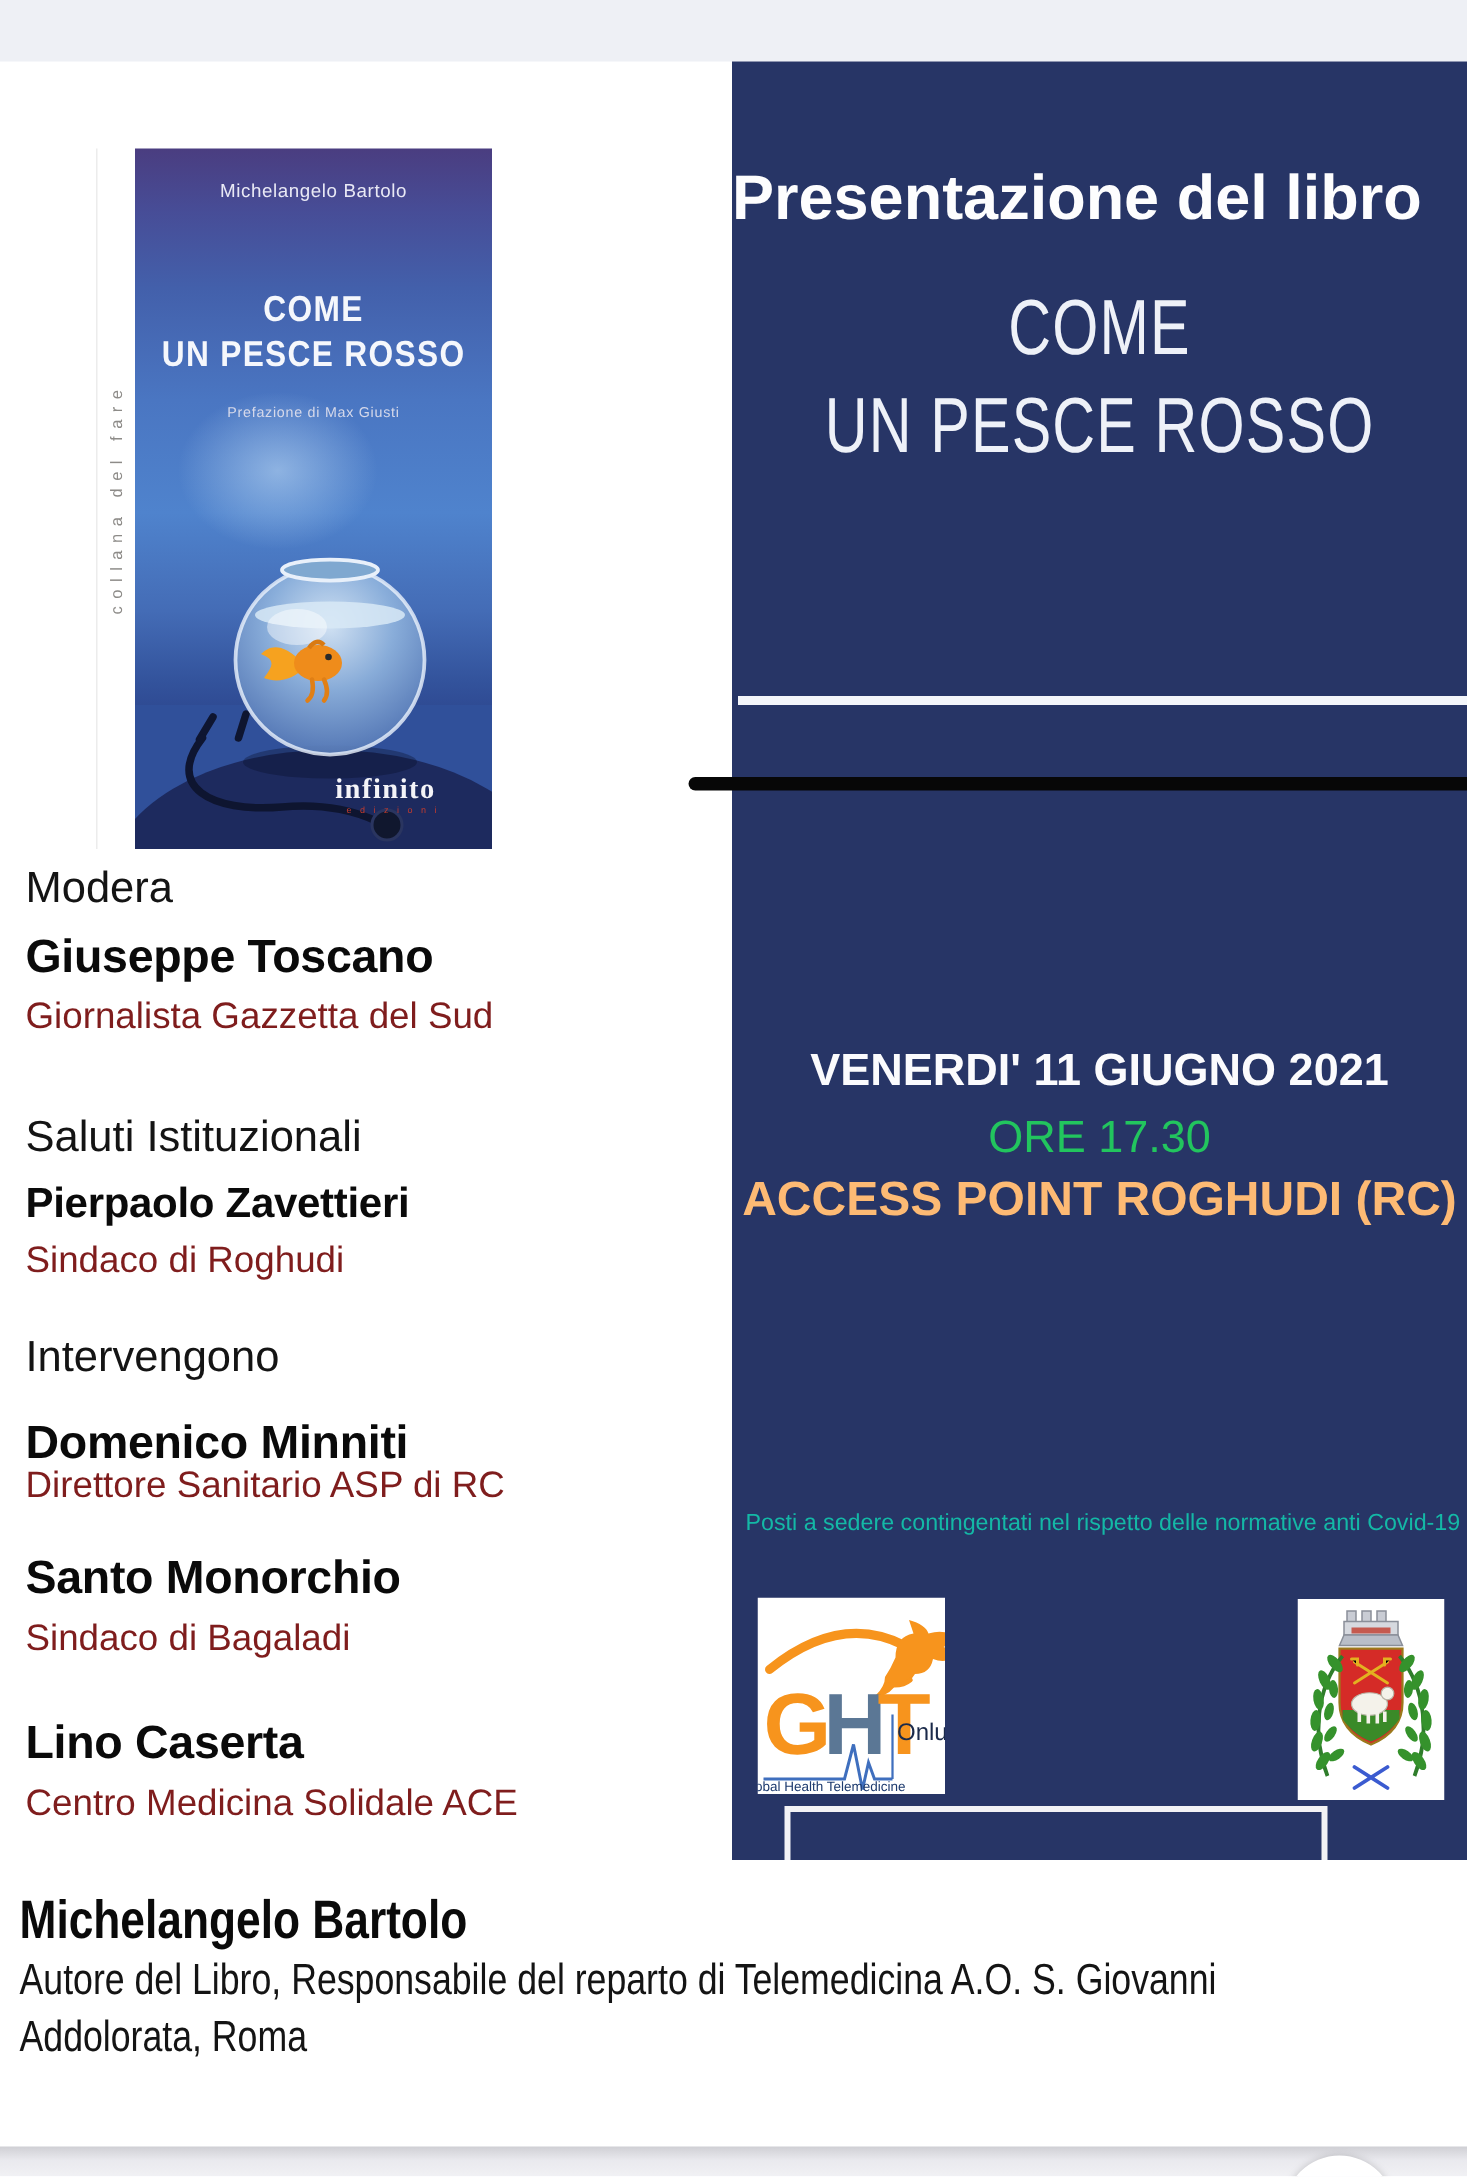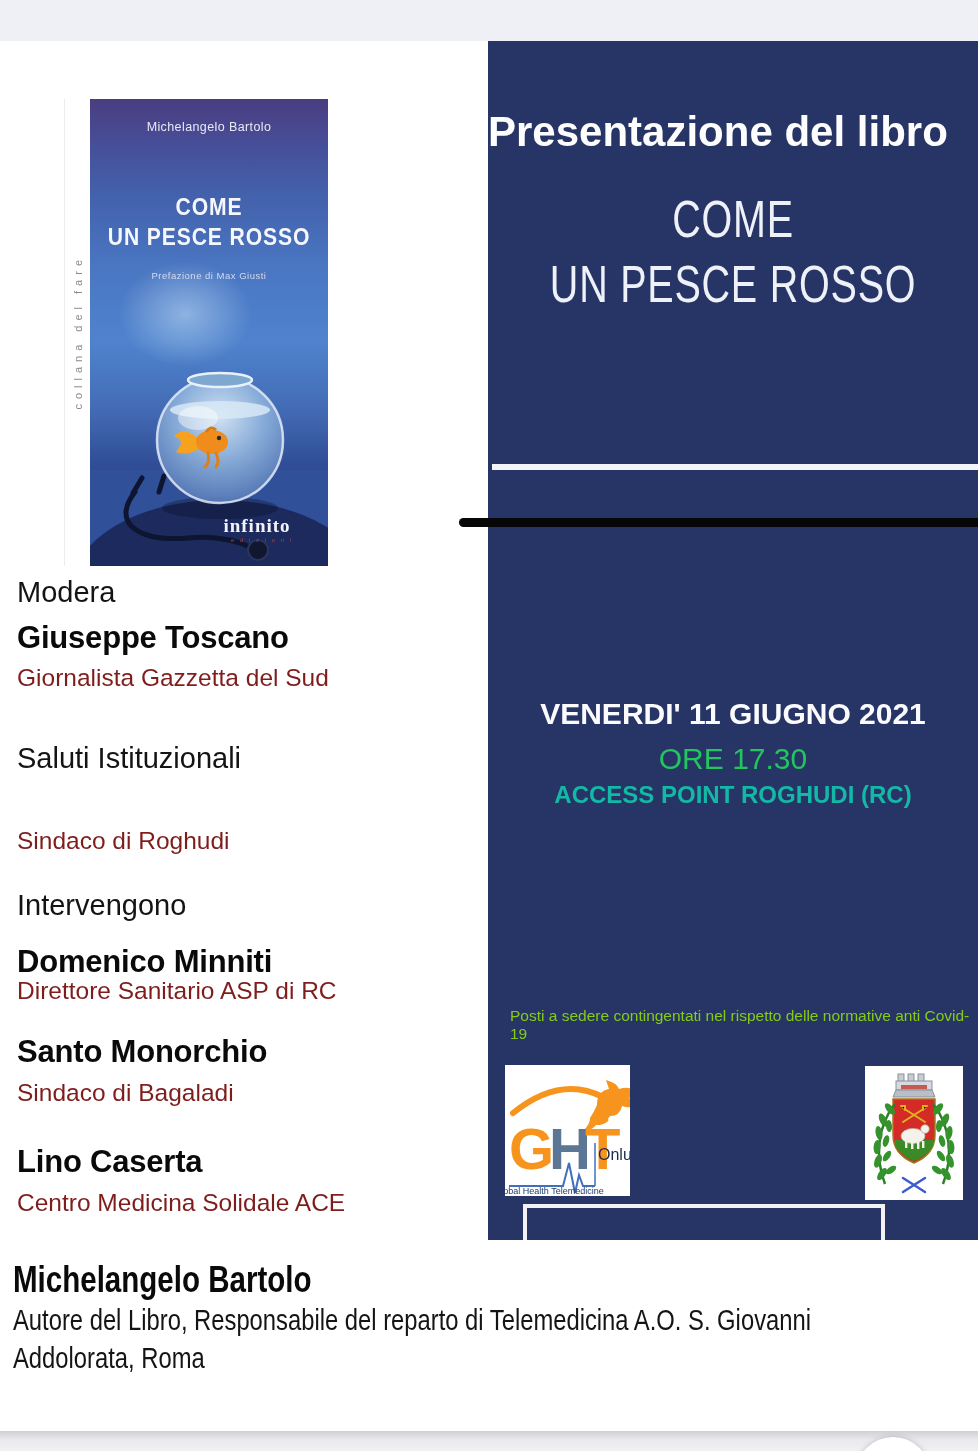--- a/index.html
+++ b/index.html
@@ -46,22 +46,22 @@
   .p-line{left:0;width:100%;text-align:center;color:#eef1f8;font-size:52px;}
   .p-line span{display:inline-block;transform:scaleX(.76);transform-origin:center;white-space:nowrap;letter-spacing:1px;}
   .p-t1{top:148px;} .p-t2{top:213px;}
   .p-author{left:0;top:280px;width:100%;text-align:right;padding-right:26px;box-sizing:border-box;
     font-size:27px;color:#eef1f8;}
   .p-author span{display:inline-block;transform:scaleX(.8);transform-origin:right;white-space:nowrap;}
   .white-rule{left:4px;top:423px;width:486px;height:6px;background:#f3f5fa;}
   .black-rule{left:459px;top:518px;width:519px;height:9px;background:#070707;border-radius:5px 0 0 5px;}
   .p-date{left:0;top:656px;width:100%;text-align:center;font-size:30px;font-weight:bold;color:#fbfbfd;}
   .p-time{left:0;top:701px;width:100%;text-align:center;font-size:30px;color:#22c55e;}
-  .p-venue{left:0;top:740px;width:100%;text-align:center;font-size:24px;font-weight:bold;color:#14b8a6;}
-  .p-covid{left:9px;top:966px;font-size:15.5px;color:#84cc16;margin-left:13px;}
+  .p-venue{left:0;top:740px;width:100%;text-align:center;font-size:32px;font-weight:bold;color:#fdba74;}
+  .p-covid{left:9px;top:966px;font-size:15.5px;color:#14b8a6;}
   .ght{left:17px;top:1024px;width:125px;height:131px;}
   .crest{left:377px;top:1025px;width:98px;height:134px;}
   .bottom-box{left:35px;top:1163px;width:354px;height:70px;border:4px solid #f2f2f5;background:transparent;}
 </style>
 </head>
 <body>
 
 <div class="page">
 
   <div class="abs top-strip"></div>
@@ -115,20 +115,21 @@
         <text x="172" y="186" text-anchor="middle" font-family="Liberation Sans, sans-serif" font-size="6" fill="#c23b2e" letter-spacing="2">e d i z i o n i</text>
       </g>
     </svg>
   </div>
 
   <div class="abs role" style="left:17px;top:576px;">Modera</div>
   <div class="abs pname" style="left:17px;top:620px;">Giuseppe Toscano</div>
   <div class="abs ptitle" style="left:17px;top:664px;">Giornalista Gazzetta del Sud</div>
 
   <div class="abs role" style="left:17px;top:742px;">Saluti Istituzionali</div>
+  <div class="abs pname" style="left:17px;top:786px;font-size:28px;">Pierpaolo Zavettieri</div>
   <div class="abs ptitle" style="left:17px;top:827px;">Sindaco di Roghudi</div>
 
   <div class="abs role" style="left:17px;top:889px;">Intervengono</div>
   <div class="abs pname" style="left:17px;top:932px;margin-top:12px;">Domenico Minniti</div>
   <div class="abs ptitle" style="left:17px;top:977px;">Direttore Sanitario ASP di RC</div>
 
   <div class="abs pname" style="left:17px;top:1034px;text-align:center;">Santo Monorchio</div>
   <div class="abs ptitle" style="left:17px;top:1079px;">Sindaco di Bagaladi</div>
 
   <div class="abs pname" style="left:17px;top:1144px;">Lino Caserta</div>

